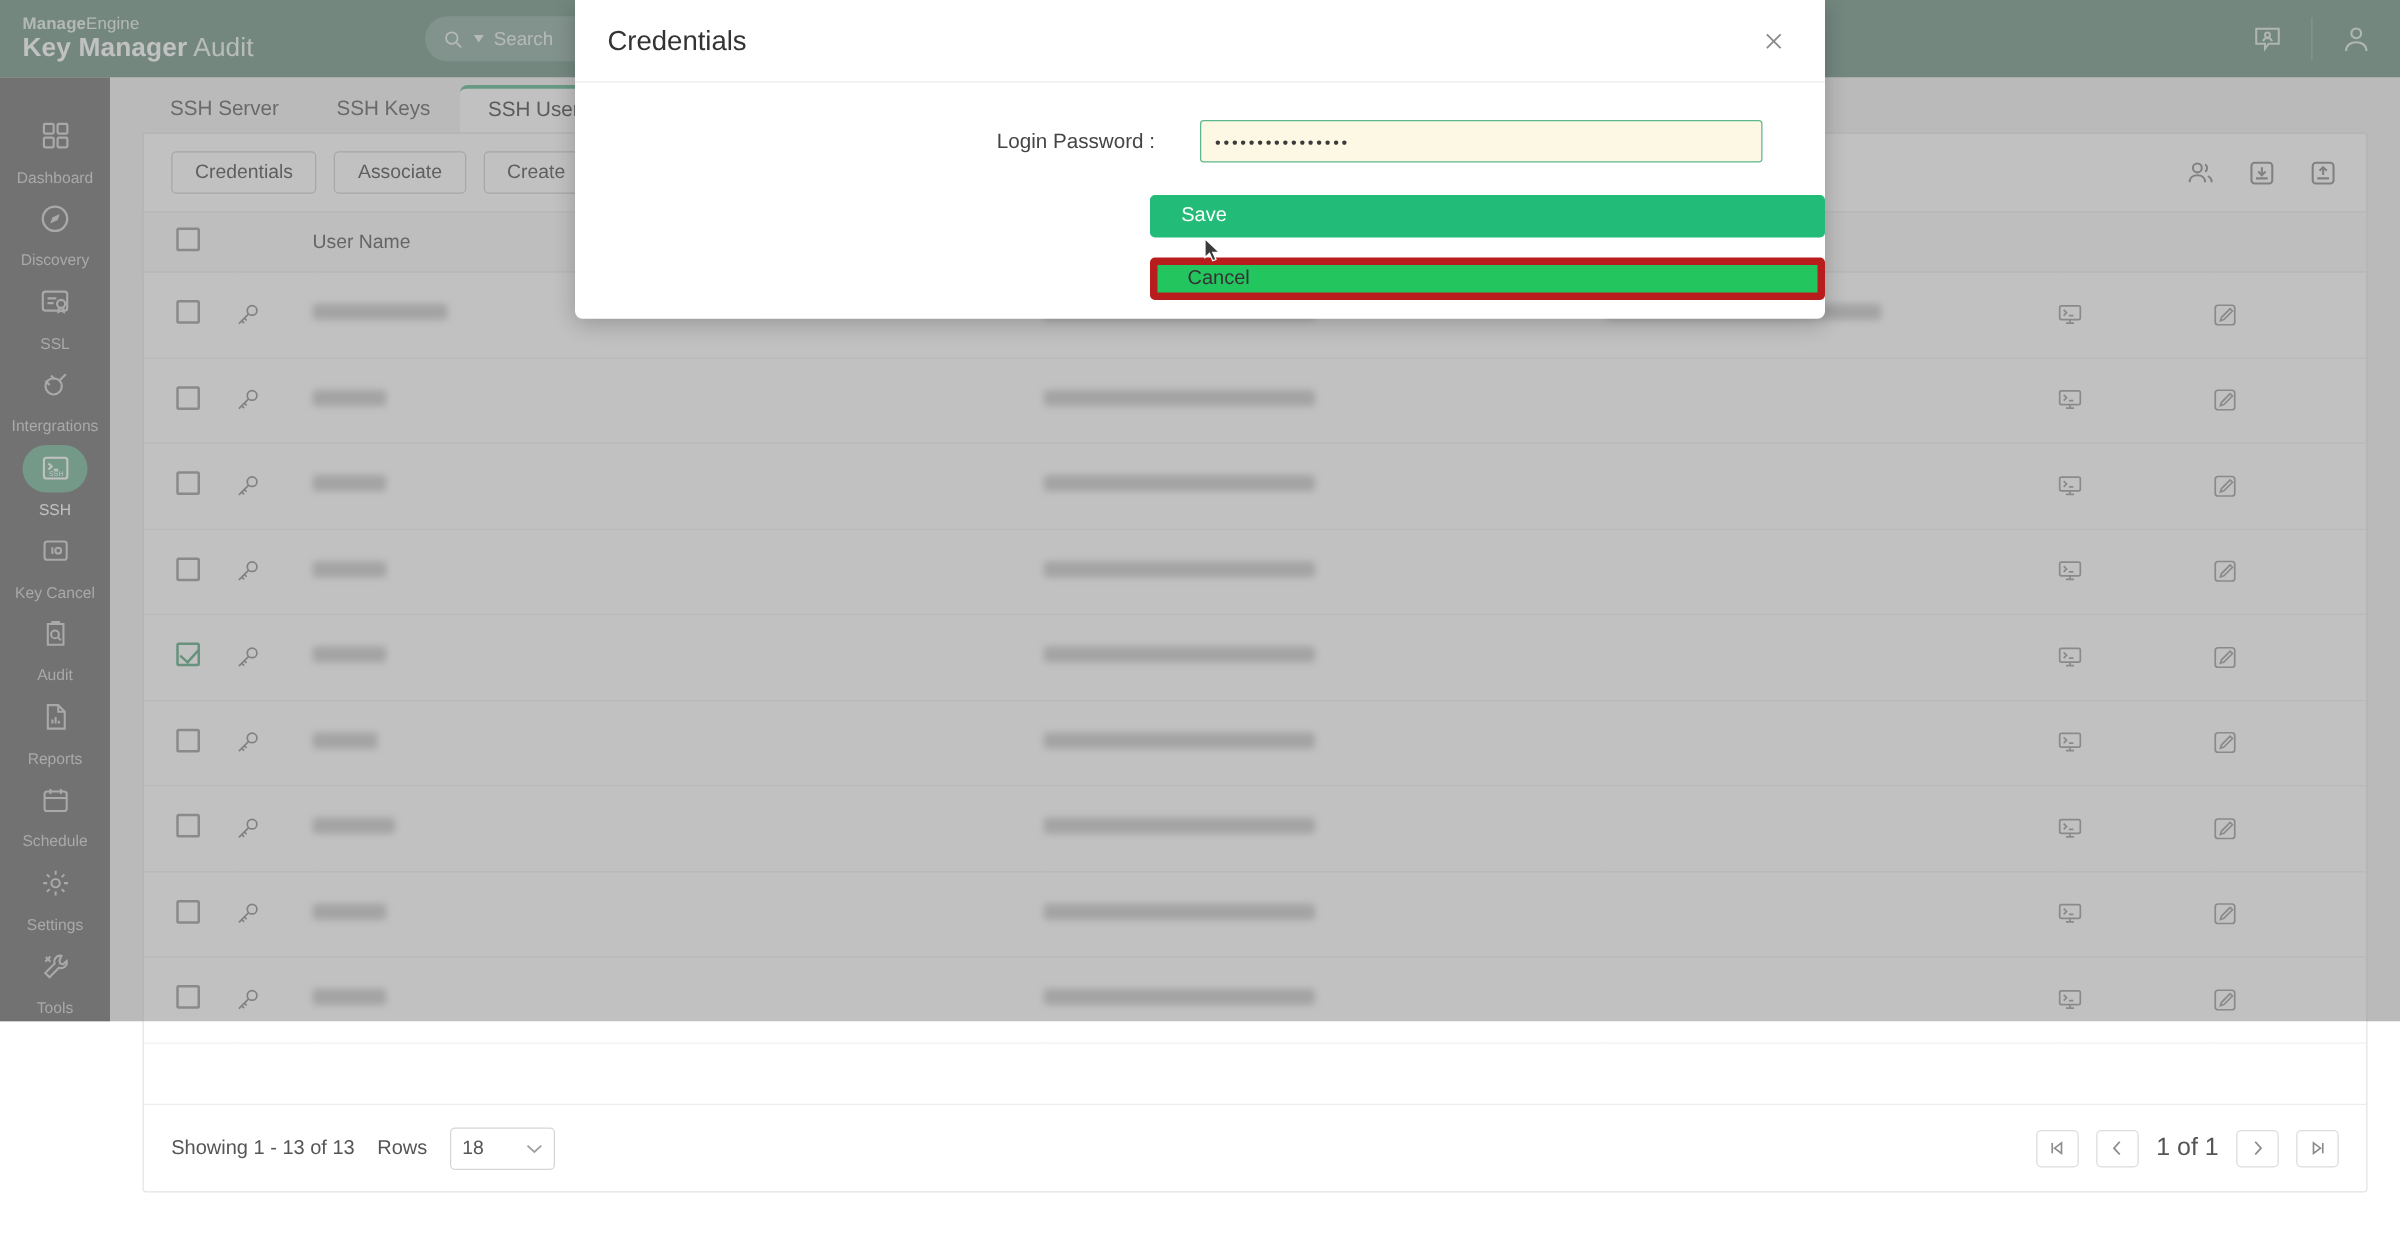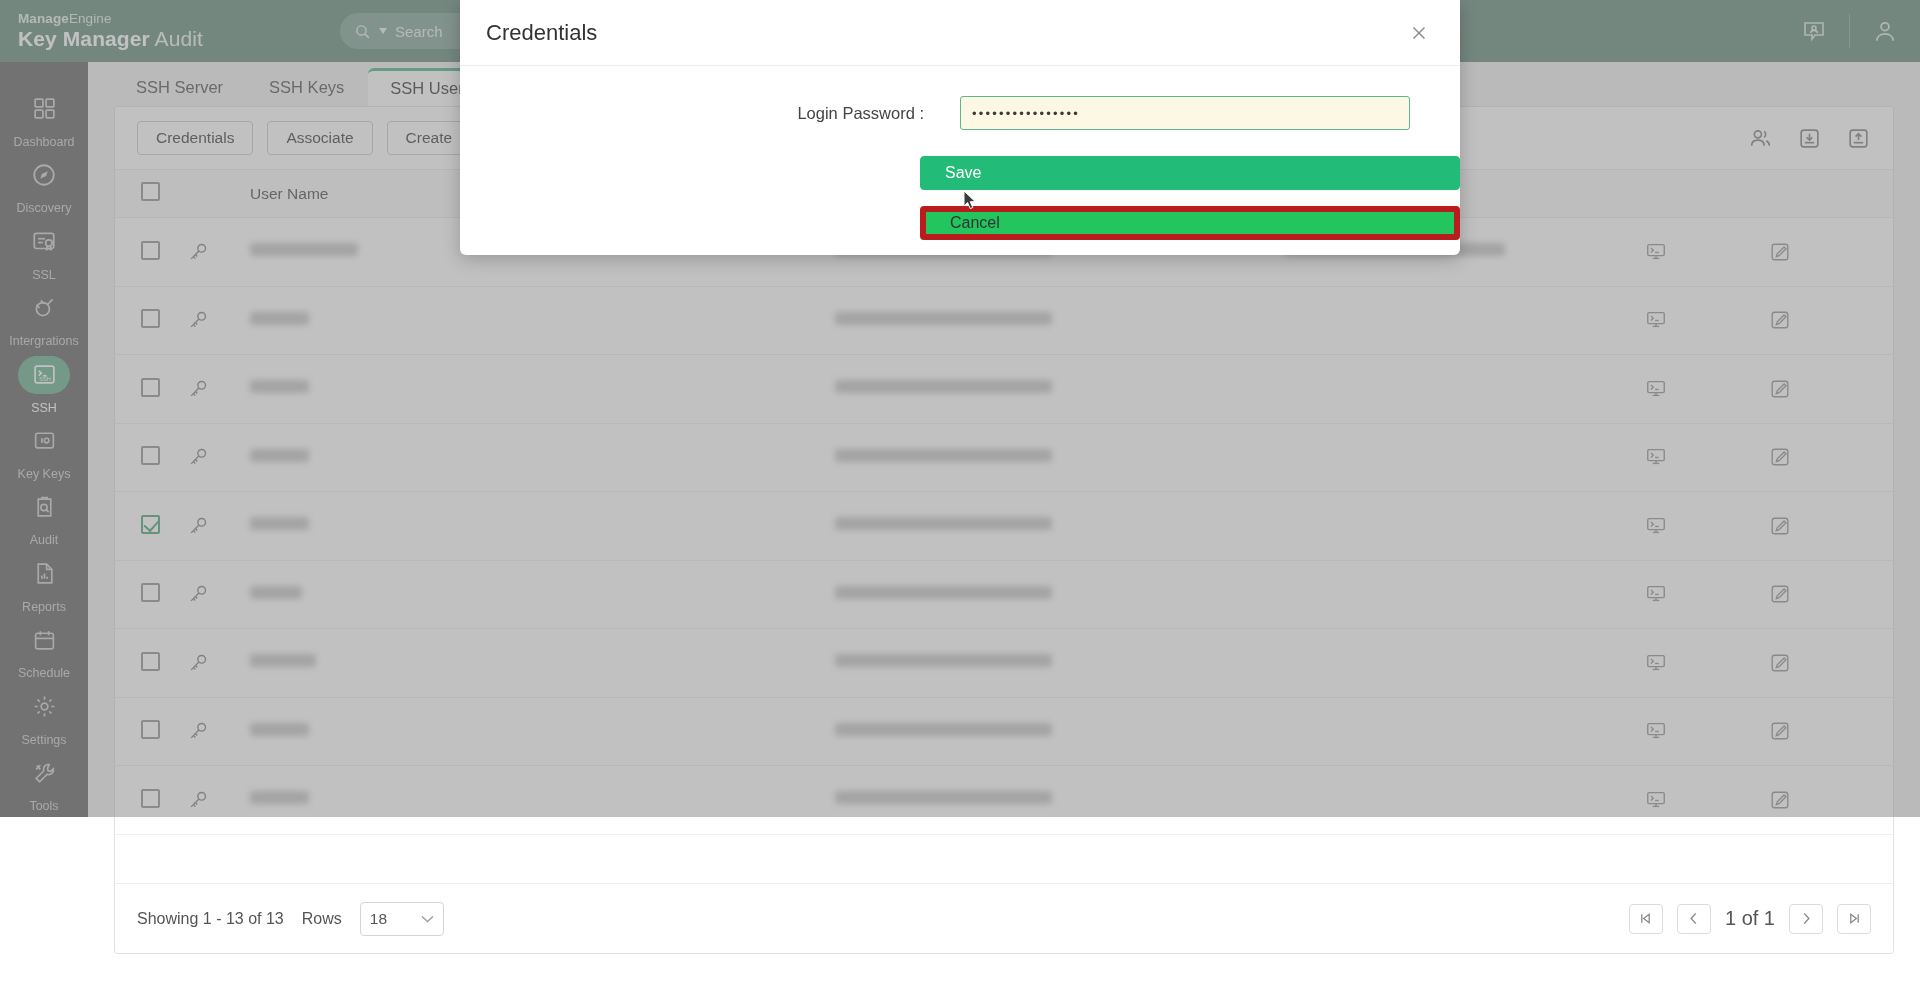--- a/index.html
+++ b/index.html
@@ -301,21 +301,21 @@
       </div>
 
       <div class="side-item">
         <div class="side-ico">
           <svg width="25" height="25" viewBox="0 0 24 24" fill="none" stroke="#d2d2d2" stroke-width="1.6">
             <rect x="3.5" y="5" width="17" height="14" rx="2"></rect>
             <line x1="9.5" y1="9.5" x2="9.5" y2="14.5"></line>
               <circle cx="14" cy="12" r="2.2"></circle>
           </svg>
         </div>
-        <div class="side-label">Key Keys</div>
+        <div class="side-label">Key Cancel</div>
       </div>
 
       <div class="side-item">
         <div class="side-ico">
           <svg width="25" height="25" viewBox="0 0 24 24" fill="none" stroke="#d2d2d2" stroke-width="1.6">
             <path d="M6 4h12v16H6z"></path>
               <path d="M9.5 4V2.5h5V4"></path>
             <circle cx="11.5" cy="12" r="3"></circle>
               <line x1="13.8" y1="14.3" x2="16" y2="16.5"></line>
           </svg>

